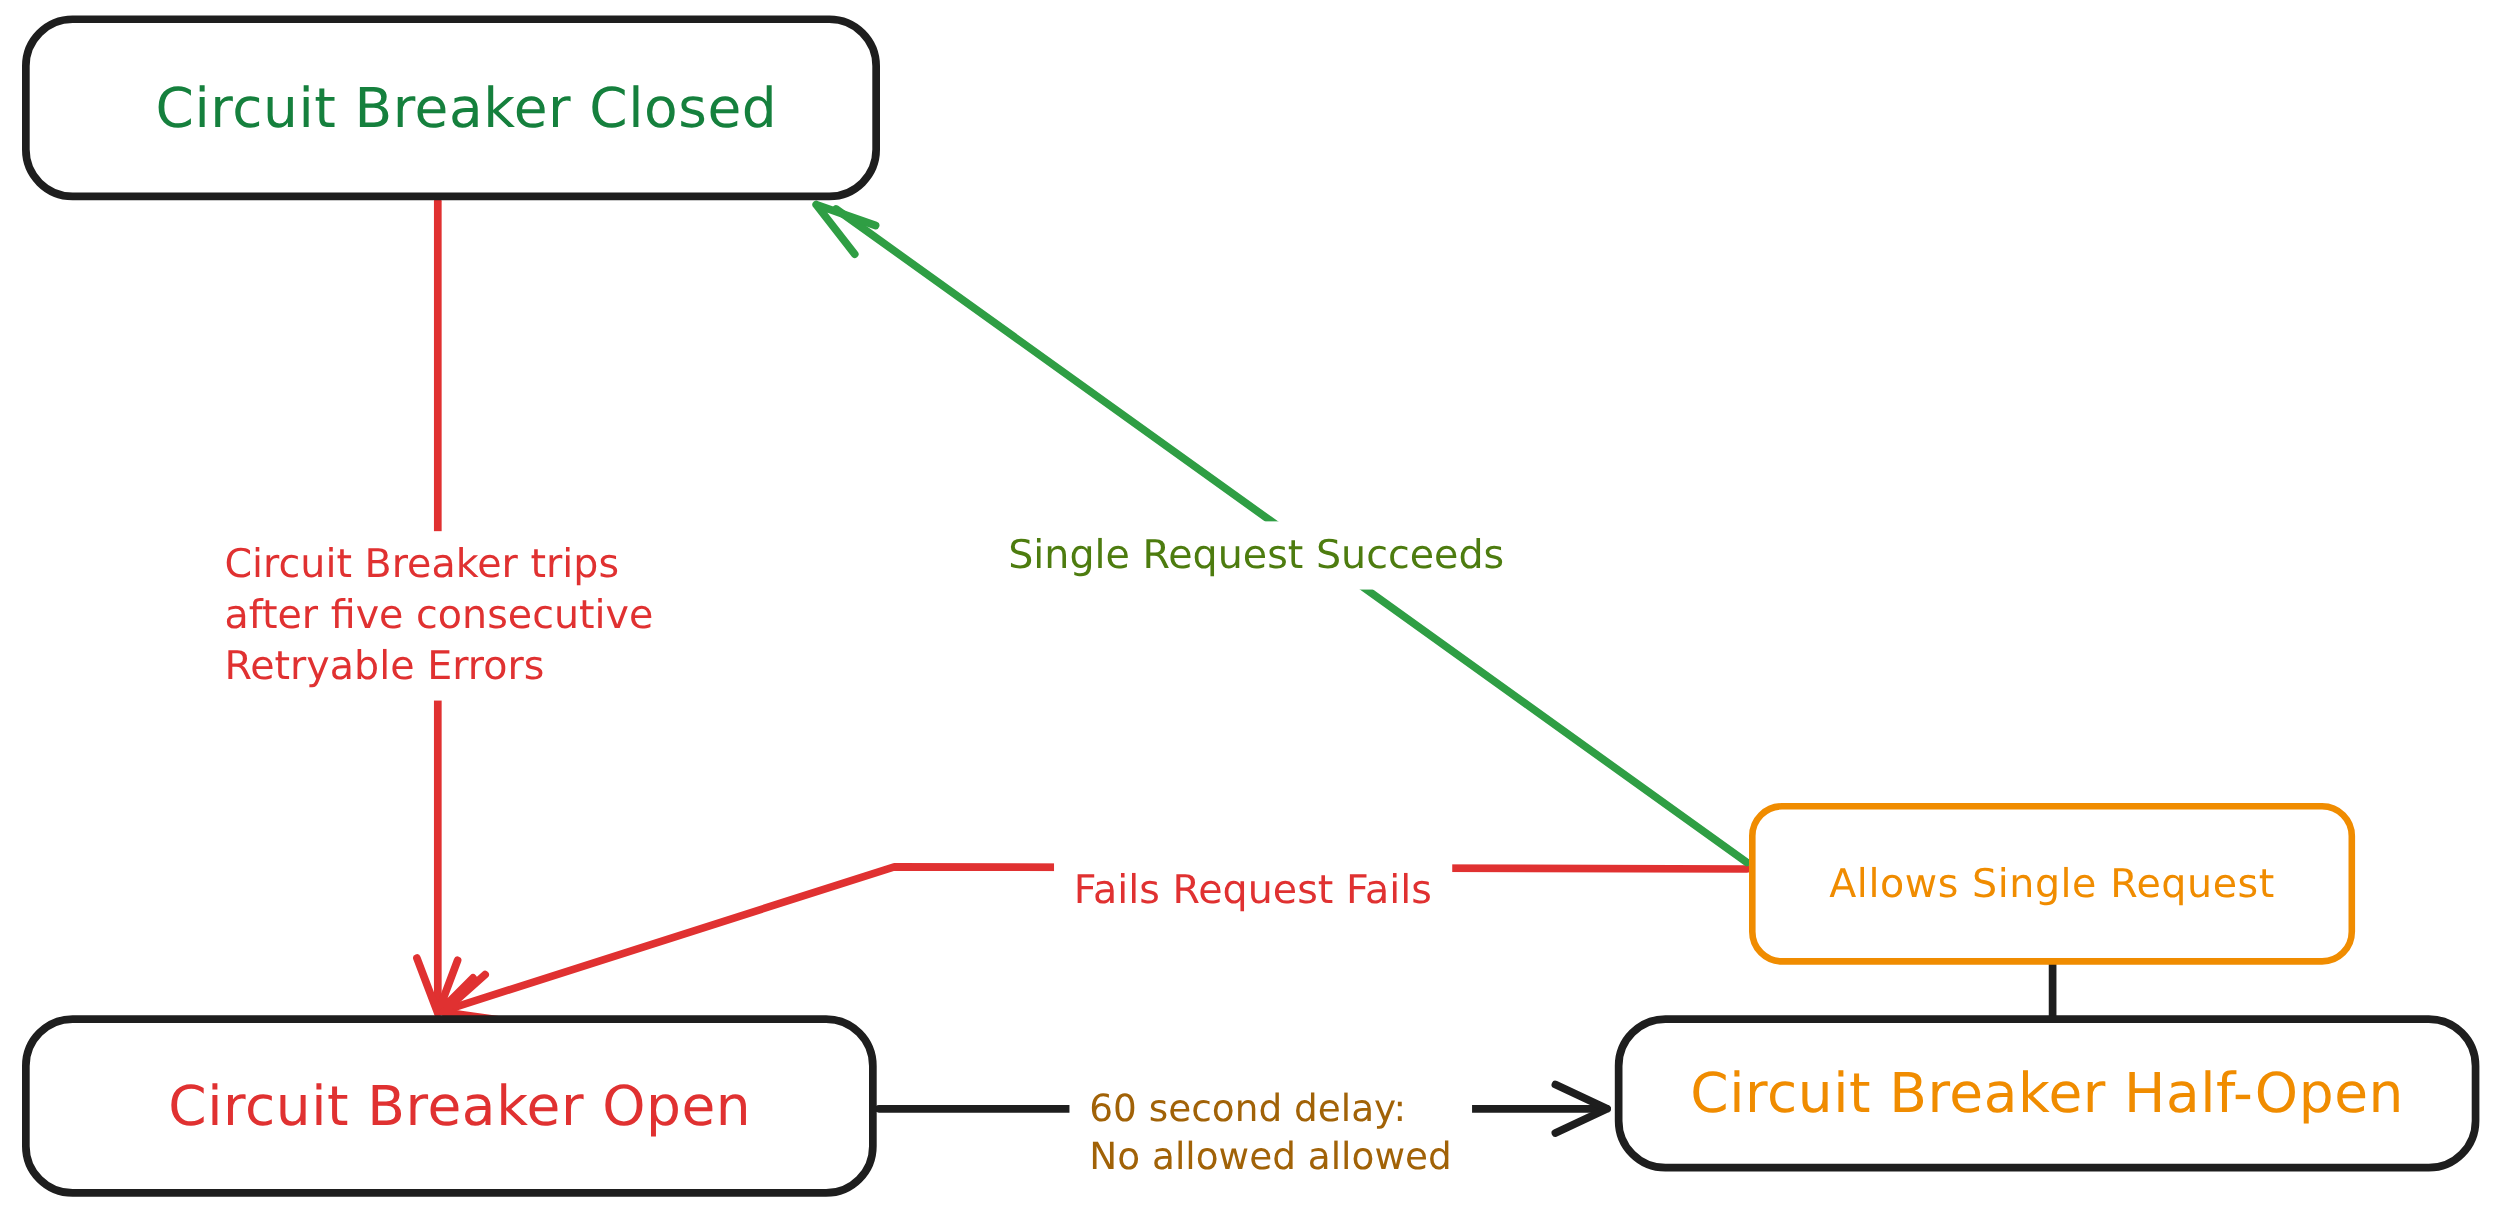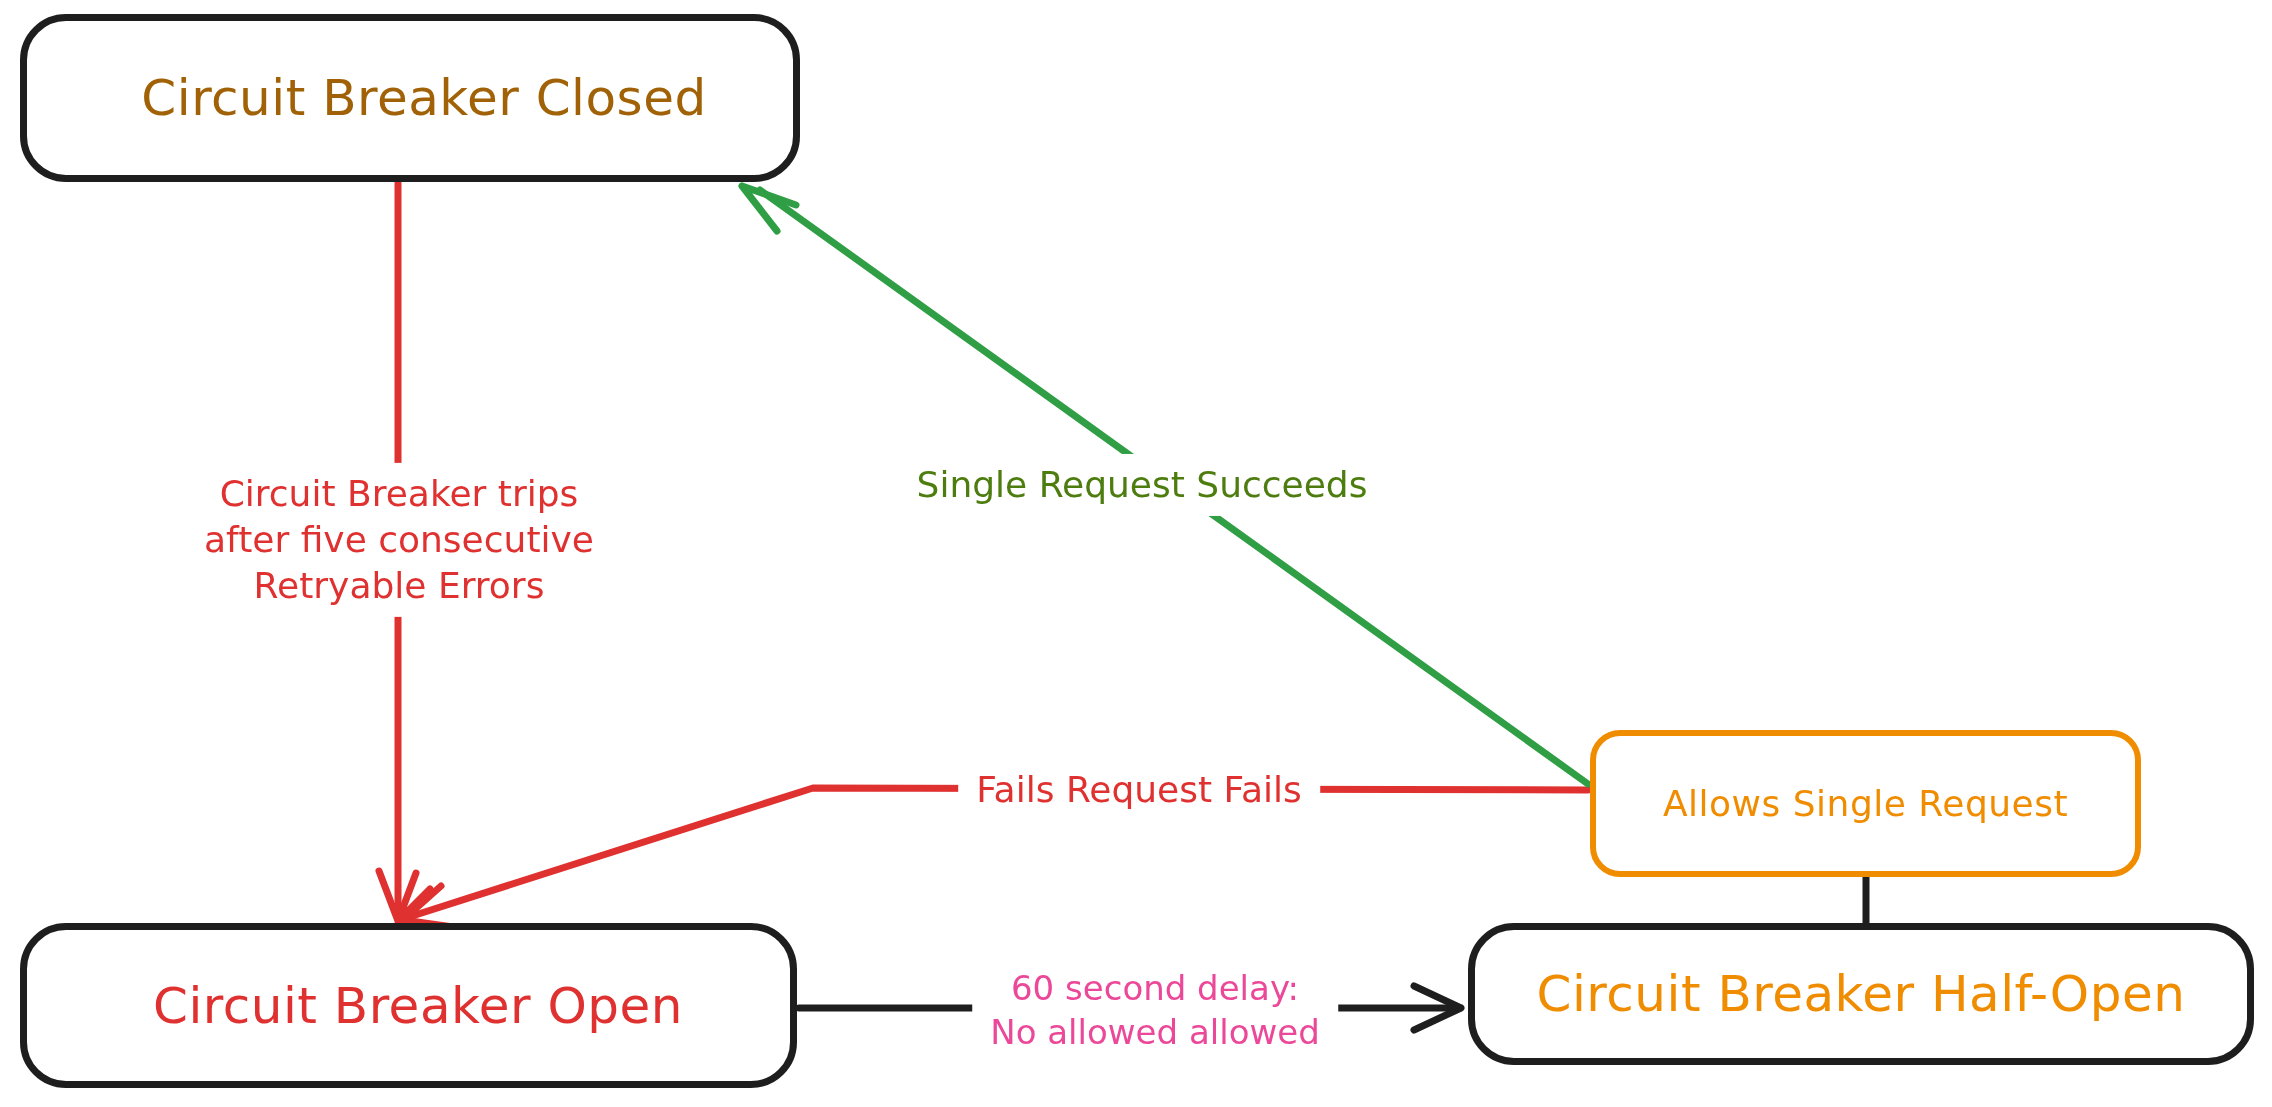--- a/index.html
+++ b/index.html
@@ -10,40 +10,40 @@
   .wires{position:absolute;left:0;top:0;width:2272px;height:1107px;}
   .wires path{fill:none;stroke-linecap:round;stroke-linejoin:round;}
 
   .node{
     position:absolute;box-sizing:border-box;background:#ffffff;
     border:7px solid #1e1e1e;border-radius:46px;
     display:flex;align-items:center;justify-content:center;white-space:nowrap;
   }
   .node .lbl{font-size:50px;letter-spacing:.5px;}
   .node-closed{left:20px;top:14px;width:780px;height:168px;}
-  .node-closed .lbl{color:#a16207;margin-left:28px;}
+  .node-closed .lbl{color:#15803d;margin-left:28px;}
   .node-open{left:20px;top:923px;width:777px;height:165px;padding-left:19px;}
   .node-open .lbl{color:#e03131;}
   .node-half{left:1468px;top:923px;width:786px;height:142px;}
   .node-half .lbl{color:#f08c00;}
   .node-allows{
     left:1590px;top:730px;width:551px;height:147px;
     border:6px solid #f08c00;border-radius:30px;
   }
   .node-allows .lbl{color:#f08c00;font-size:36px;}
 
   .elabel{
     position:absolute;transform:translate(-50%,-50%);
-    background:#ffffff;text-align:center;white-space:nowrap;
-    padding:8px 18px;font-size:36px;line-height:1.28;
+    background:#ffffff;white-space:nowrap;
+    padding:8px 18px;font-size:36px;line-height:1.28;margin-top:20px;
   }
   .elabel-trips{left:399px;top:540px;color:#e03131;}
   .elabel-succeeds{left:1142px;top:485px;color:#4d7c0f;}
   .elabel-fails{left:1139px;top:790px;color:#e03131;}
-  .elabel-delay{left:1155px;top:1010px;color:#ec4899;font-size:34px;line-height:1.3;}
+  .elabel-delay{left:1155px;top:1010px;color:#a16207;font-size:34px;line-height:1.3;}
 </style>
 </head>
 <body>
 
 <div class="stage">
 
   <svg class="wires" viewBox="0 0 2272 1107">
 
     <g stroke="#e03131">
       <path d="M 398 183 L 398 916" stroke-width="7"></path>

